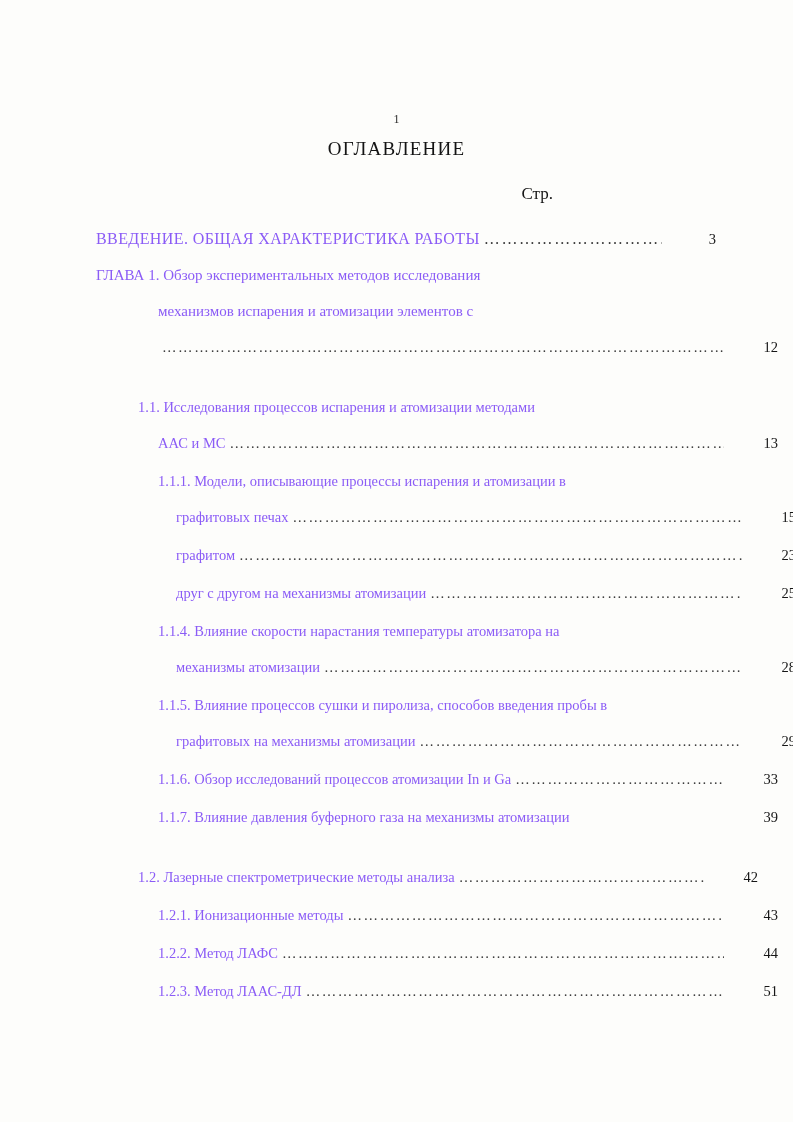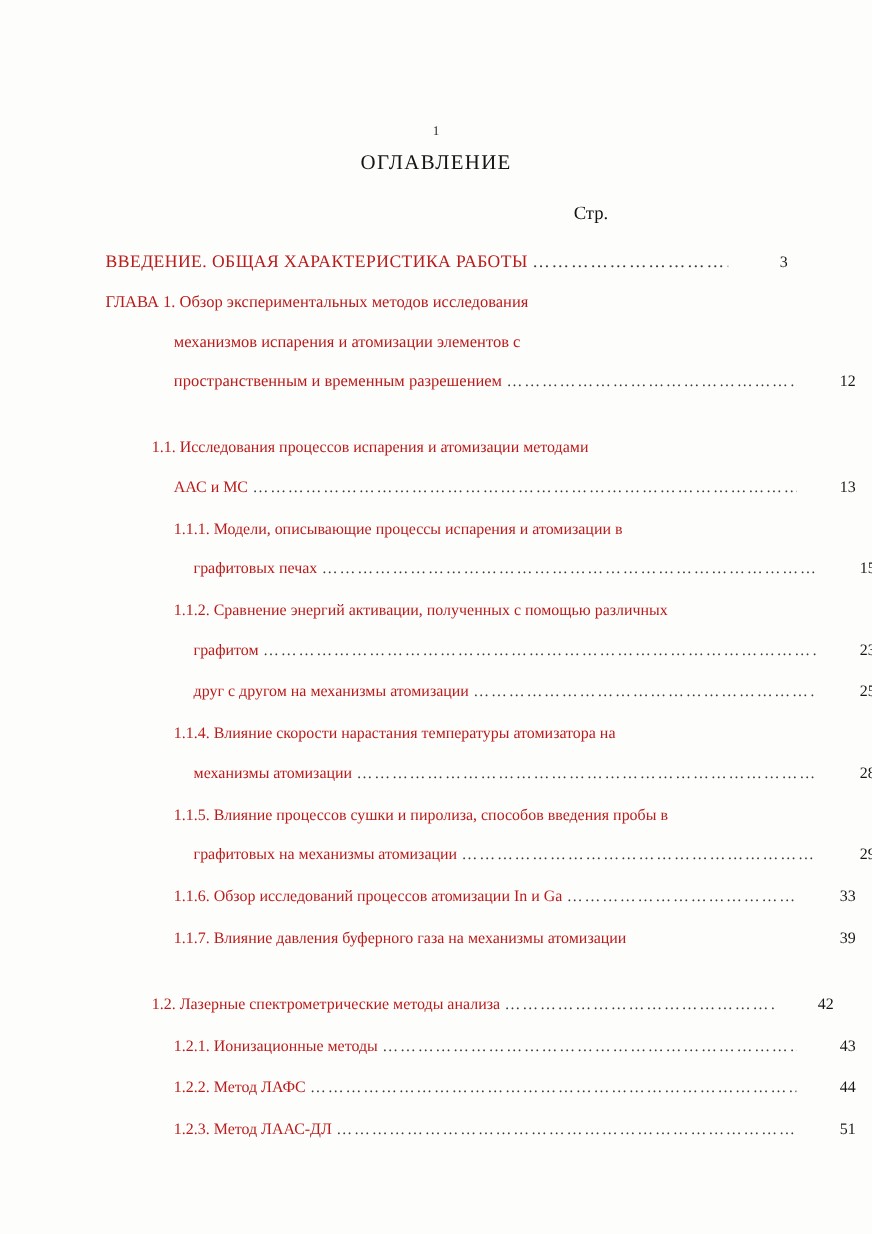--- a/index.html
+++ b/index.html
@@ -65,21 +65,21 @@
   .line {
     display: flex;
     align-items: baseline;
     width: 100%;
     line-height: 1.32;
     min-height: 36px;
   }
   .txt {
     white-space: pre;
     font-size: 14.5px;
-    color: #b91c1c;
+    color: #8b5cf6;
   }
   .leader {
     flex: 1 1 auto;
     overflow: hidden;
     white-space: nowrap;
     font-size: 14.5px;
     color: #3a3a3a;
     letter-spacing: 1.6px;
     padding: 0 4px;
   }
@@ -125,21 +125,20 @@
           <span class="txt">ГЛАВА 1. Обзор экспериментальных методов исследования</span>
           <span class="leader"></span>
           <span class="no-pg"></span>
         </div>
         <div class="line indent-2">
           <span class="txt">механизмов испарения и атомизации элементов с</span>
           <span class="leader"></span>
           <span class="no-pg"></span>
         </div>
         <div class="line indent-2">
-          <span class="txt">пространственным и временным разрешением</span>
           <span class="leader">……………………………………………………………………………………………………………………………………</span>
           <span class="pg">12</span>
         </div>
       </div>
       <div class="entry">
         <div class="line indent-1">
           <span class="txt">1.1. Исследования процессов испарения и атомизации методами</span>
           <span class="leader"></span>
           <span class="no-pg"></span>
         </div>
@@ -155,25 +154,20 @@
           <span class="leader"></span>
           <span class="no-pg"></span>
         </div>
         <div class="line indent-3">
           <span class="txt">графитовых печах</span>
           <span class="leader">……………………………………………………………………………………………………………………………………</span>
           <span class="pg">15</span>
         </div>
       </div>
       <div class="entry">
-        <div class="line indent-2">
-          <span class="txt">1.1.2. Сравнение энергий активации, полученных с помощью различных</span>
-          <span class="leader"></span>
-          <span class="no-pg"></span>
-        </div>
         <div class="line indent-3">
           <span class="txt">графитом</span>
           <span class="leader">……………………………………………………………………………………………………………………………………</span>
           <span class="pg">23</span>
         </div>
       </div>
       <div class="entry">
         <div class="line indent-3">
           <span class="txt">друг с другом на механизмы атомизации</span>
           <span class="leader">……………………………………………………………………………………………………………………………………</span>

